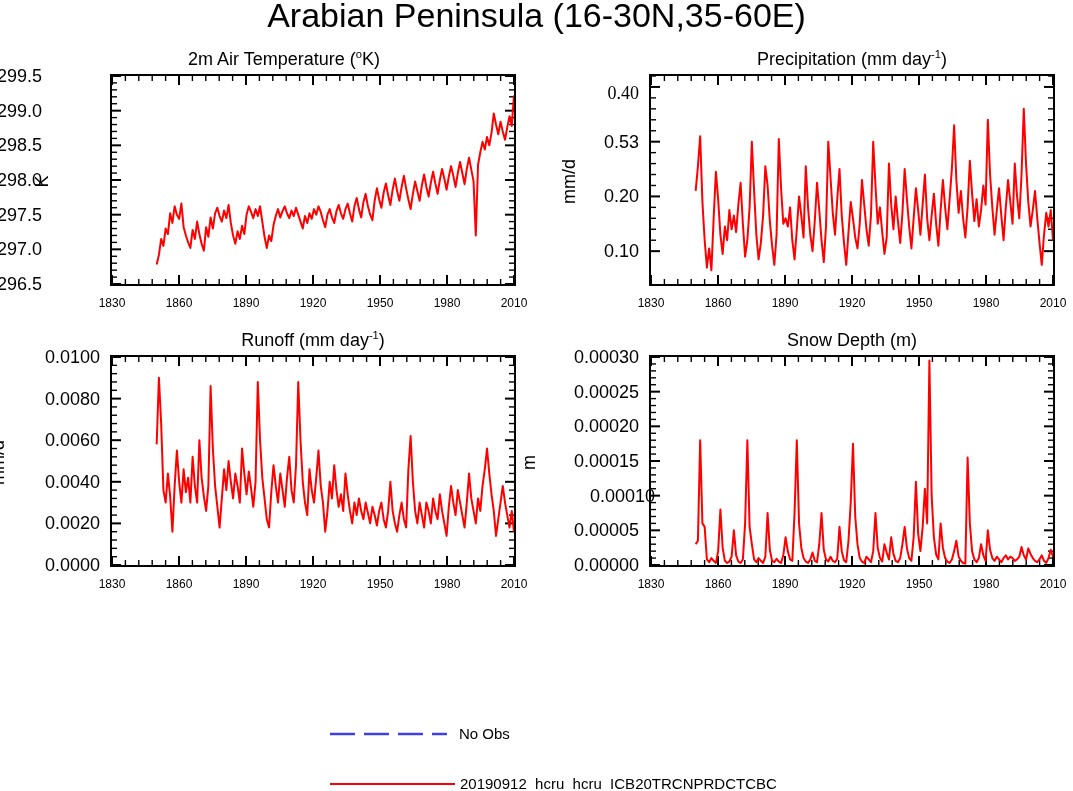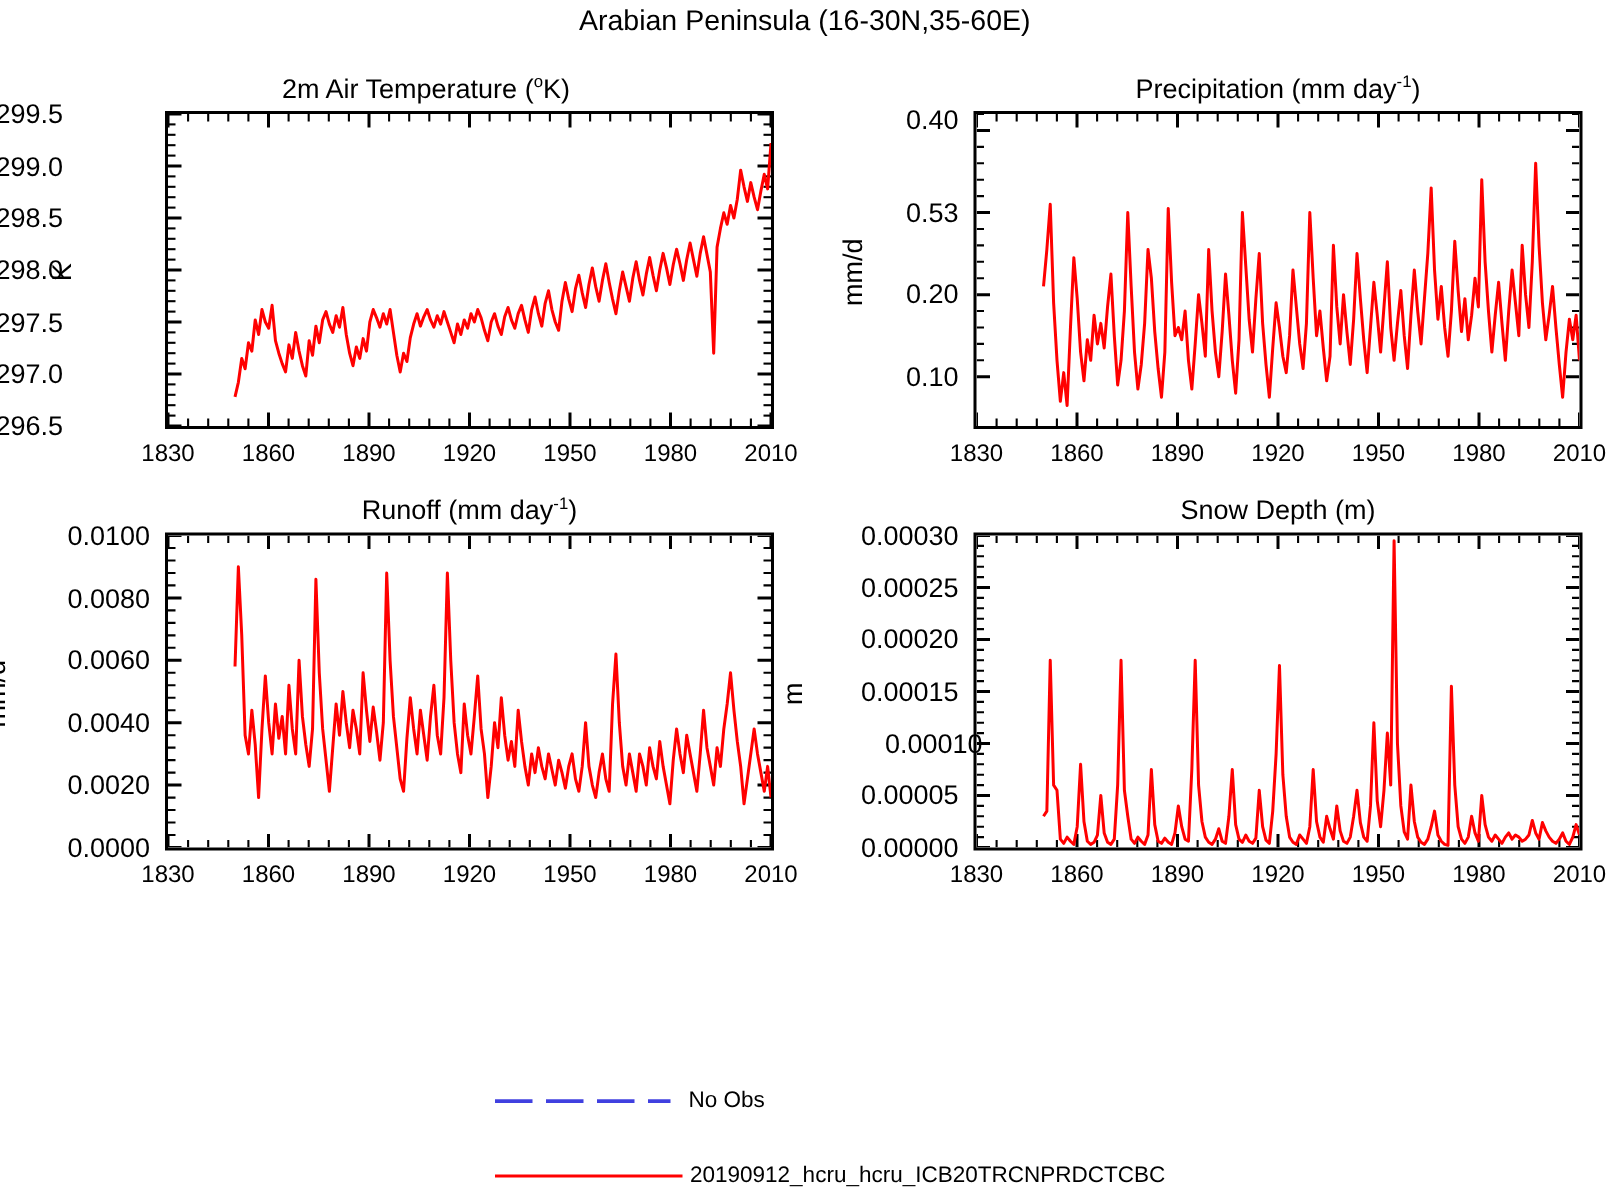--- a/index.html
+++ b/index.html
@@ -5,21 +5,21 @@
   html,body{margin:0;padding:0;}
   body{
     width:1073px;height:791px;background:#ffffff;
     font-family:"Liberation Sans", sans-serif;
     color:#000000;position:relative;overflow:hidden;
   }
   #figure{position:absolute;left:0;top:0;width:1073px;height:791px;}
 
   .main-title{
     position:absolute;left:0;top:0;width:1073px;
-    text-align:center;font-size:19px;line-height:30px;
+    text-align:center;font-size:34px;line-height:30px;
     letter-spacing:0px;
   }
 
   .panel{position:absolute;}
   .panel-title{
     position:absolute;width:100%;text-align:center;
     font-size:18px;line-height:22px;top:-26px;left:0;
   }
   .plotbox{
     position:absolute;left:0;top:0;
@@ -30,21 +30,21 @@
   }
   .plotbox svg{display:block;}
 
   .ytick-label{
     position:absolute;right:0;text-align:right;
     font-size:18px;line-height:18px;transform:translateY(-9px);
     white-space:nowrap;
   }
   .xtick-label{
     position:absolute;text-align:left;
-    font-size:16px;line-height:18px;white-space:nowrap;
+    font-size:12px;line-height:18px;white-space:nowrap;
     transform:translateX(-50%);
   }
   .ylabel{
     position:absolute;font-size:18px;white-space:nowrap;
     transform-origin:50% 50%;
   }
   .ylabel span{display:block;transform:rotate(-90deg);}
 
   .legend-row{position:absolute;font-size:15px;line-height:18px;}
   .legend-text{position:absolute;white-space:nowrap;font-size:15px;}
@@ -311,21 +311,21 @@
           <line x1="0" y1="10.947368421052573" x2="9" y2="10.947368421052573" stroke="#000" stroke-width="2"></line>
           <line x1="402" y1="10.947368421052573" x2="393" y2="10.947368421052573" stroke="#000" stroke-width="2"></line>
           <line x1="0" y1="-5.684341886080802e-14" x2="5" y2="-5.684341886080802e-14" stroke="#000" stroke-width="1.4"></line>
           <line x1="402" y1="-5.684341886080802e-14" x2="397" y2="-5.684341886080802e-14" stroke="#000" stroke-width="1.4"></line>
           <polyline points="44.67,114.95 46.91,90.32 49.16,60.21 51.41,125.89 53.66,164.21 55.90,191.58 58.15,172.42 60.40,194.32 62.65,142.32 64.89,95.79 67.14,123.16 69.39,158.74 71.64,177.89 73.88,150.53 76.13,164.21 78.38,134.11 80.62,153.26 82.87,139.58 85.12,156.00 87.37,128.63 89.61,106.74 91.86,147.79 94.11,180.63 96.36,164.21 98.60,131.37 100.85,65.68 103.10,114.95 105.35,158.74 107.59,183.37 109.84,166.95 112.09,139.58 114.34,90.32 116.58,109.47 118.83,145.05 121.08,169.68 123.32,188.84 125.57,158.74 127.82,62.95 130.07,112.21 132.31,147.79 134.56,142.32 136.81,150.53 139.06,131.37 141.30,164.21 143.55,183.37 145.80,153.26 148.05,120.42 150.29,139.58 152.54,161.47 154.79,90.32 157.04,131.37 159.28,158.74 161.53,175.16 163.78,145.05 166.03,106.74 168.27,134.11 170.52,164.21 172.77,186.11 175.01,150.53 177.26,65.68 179.51,101.26 181.76,136.84 184.00,158.74 186.25,123.16 188.50,93.05 190.75,139.58 192.99,166.95 195.24,188.84 197.49,156.00 199.74,125.89 201.98,142.32 204.23,161.47 206.48,172.42 208.73,147.79 210.97,104.00 213.22,128.63 215.47,153.26 217.71,169.68 219.96,139.58 222.21,65.68 224.46,109.47 226.70,147.79 228.95,131.37 231.20,156.00 233.45,177.89 235.69,161.47 237.94,87.58 240.19,128.63 242.44,153.26 244.68,120.42 246.93,145.05 249.18,166.95 251.43,136.84 253.67,93.05 255.92,123.16 258.17,150.53 260.42,172.42 262.66,142.32 264.91,112.21 267.16,134.11 269.40,158.74 271.65,128.63 273.90,98.53 276.15,142.32 278.39,164.21 280.64,139.58 282.89,117.68 285.14,147.79 287.38,169.68 289.63,134.11 291.88,104.00 294.13,131.37 296.37,153.26 298.62,123.16 300.87,93.05 303.12,49.26 305.36,104.00 307.61,136.84 309.86,114.95 312.10,142.32 314.35,161.47 316.60,131.37 318.85,84.84 321.09,117.68 323.34,145.05 325.59,123.16 327.84,150.53 330.08,134.11 332.33,109.47 334.58,128.63 336.83,43.79 339.07,98.53 341.32,131.37 343.57,158.74 345.82,134.11 348.06,112.21 350.31,139.58 352.56,164.21 354.81,131.37 357.05,104.00 359.30,125.89 361.55,147.79 363.79,87.58 366.04,120.42 368.29,142.32 370.54,98.53 372.78,32.84 375.03,87.58 377.28,125.89 379.53,150.53 381.77,134.11 384.02,114.95 386.27,142.32 388.52,166.95 390.76,188.84 393.01,158.74 395.26,136.84 397.51,150.53 399.75,134.11 402.00,164.21" fill="none" stroke="#ff0000" stroke-width="2" stroke-linejoin="round"></polyline>
         </svg>
       </div>
   <div class="ytick-label" style="top: 177.158px; right: 416px; width: 120px;">0.10</div>
       <div class="ytick-label" style="top: 122.421px; right: 416px; width: 120px;">0.20</div>
       <div class="ytick-label" style="top: 67.6842px; right: 416px; width: 120px;">0.53</div>
-      <div class="ytick-label" style="top: 6px; right: 416px; width: 120px;">0.40</div>
+      <div class="ytick-label" style="top: 19px; right: 416px; width: 120px; font-family: Liberation Serif, serif;">0.40</div>
       <div class="xtick-label" style="left: 2px; top: 220px;">1830</div>
       <div class="xtick-label" style="left: 69px; top: 220px;">1860</div>
       <div class="xtick-label" style="left: 136px; top: 220px;">1890</div>
       <div class="xtick-label" style="left: 203px; top: 220px;">1920</div>
       <div class="xtick-label" style="left: 270px; top: 220px;">1950</div>
       <div class="xtick-label" style="left: 337px; top: 220px;">1980</div>
       <div class="xtick-label" style="left: 404px; top: 220px;">2010</div>
       <div class="ylabel" style="left: -80px; top: 97px; width: 0px;">
         <span style="white-space: nowrap; text-align: center; width: 70px; margin-left: -35px;">mm/d</span>
       </div>

